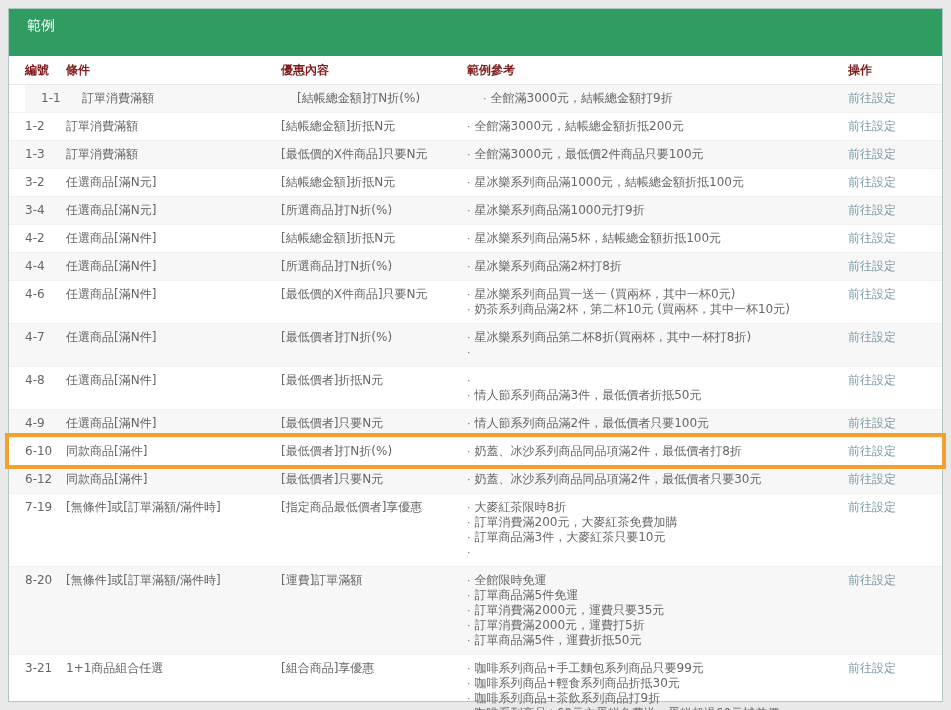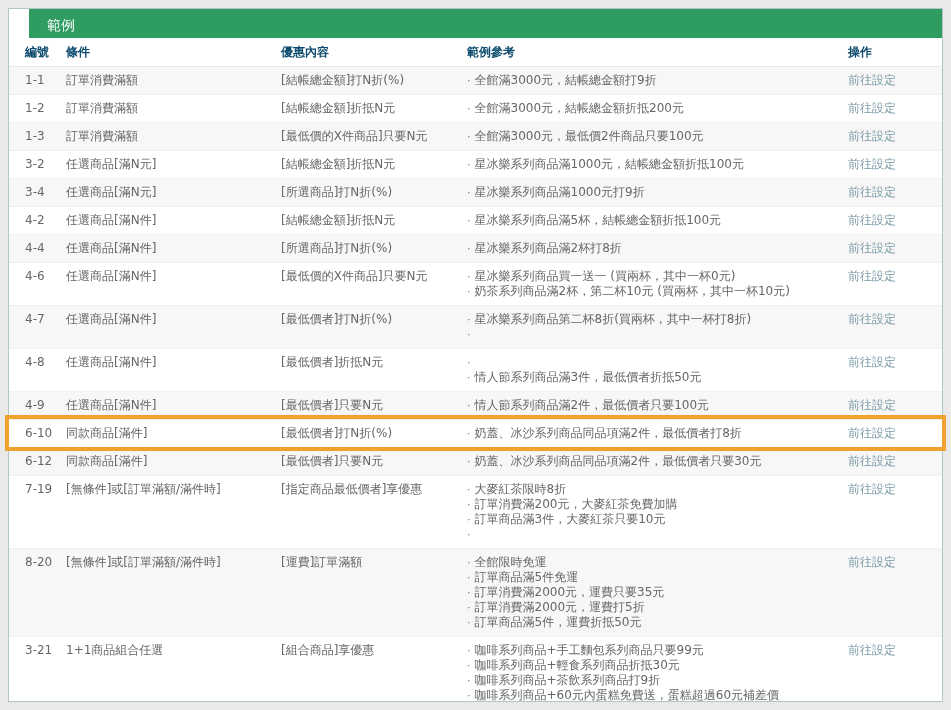--- a/index.html
+++ b/index.html
@@ -15,45 +15,44 @@
     color:#666;
   }
   .panel{
     position:absolute;
     left:8px;top:8px;
     width:935px;height:694px;
     background:#fff;
     border:1px solid #b2c6c6;
   }
   .title-bar{
-    height:29px;
+    height:47px;
     background:var(--green);
     color:#fff;
     font-size:14px;
     line-height:33px;
     padding-left:18px;
-    margin-left:20px;
   }
   .thead{
     display:flex;
     padding:7px 16px;
     font-size:12px;
     font-weight:bold;
-    color:#0c4a6e;
+    color:#7f1d1d;
     line-height:14px;
     border-bottom:1px solid #e9e9e9;
   }
   .row{
     display:flex;
     padding:6px 16px;
     font-size:12px;
     line-height:15px;
     border-top:1px solid #f1f1f1;
   }
-  .row:first-child{border-top:none;}
+  .row:first-child{border-top:none;margin-left:16px;}
   .row:nth-child(odd){background:#f7f7f7;}
   .row.highlighted{
     position:relative;
     z-index:2;
     box-shadow:0 0 0 4px var(--orange);
     background:#fff;
     justify-content:flex-end;
   }
   .col-num{width:41px;flex-shrink:0;}
   .col-cond{width:215px;flex-shrink:0;}

